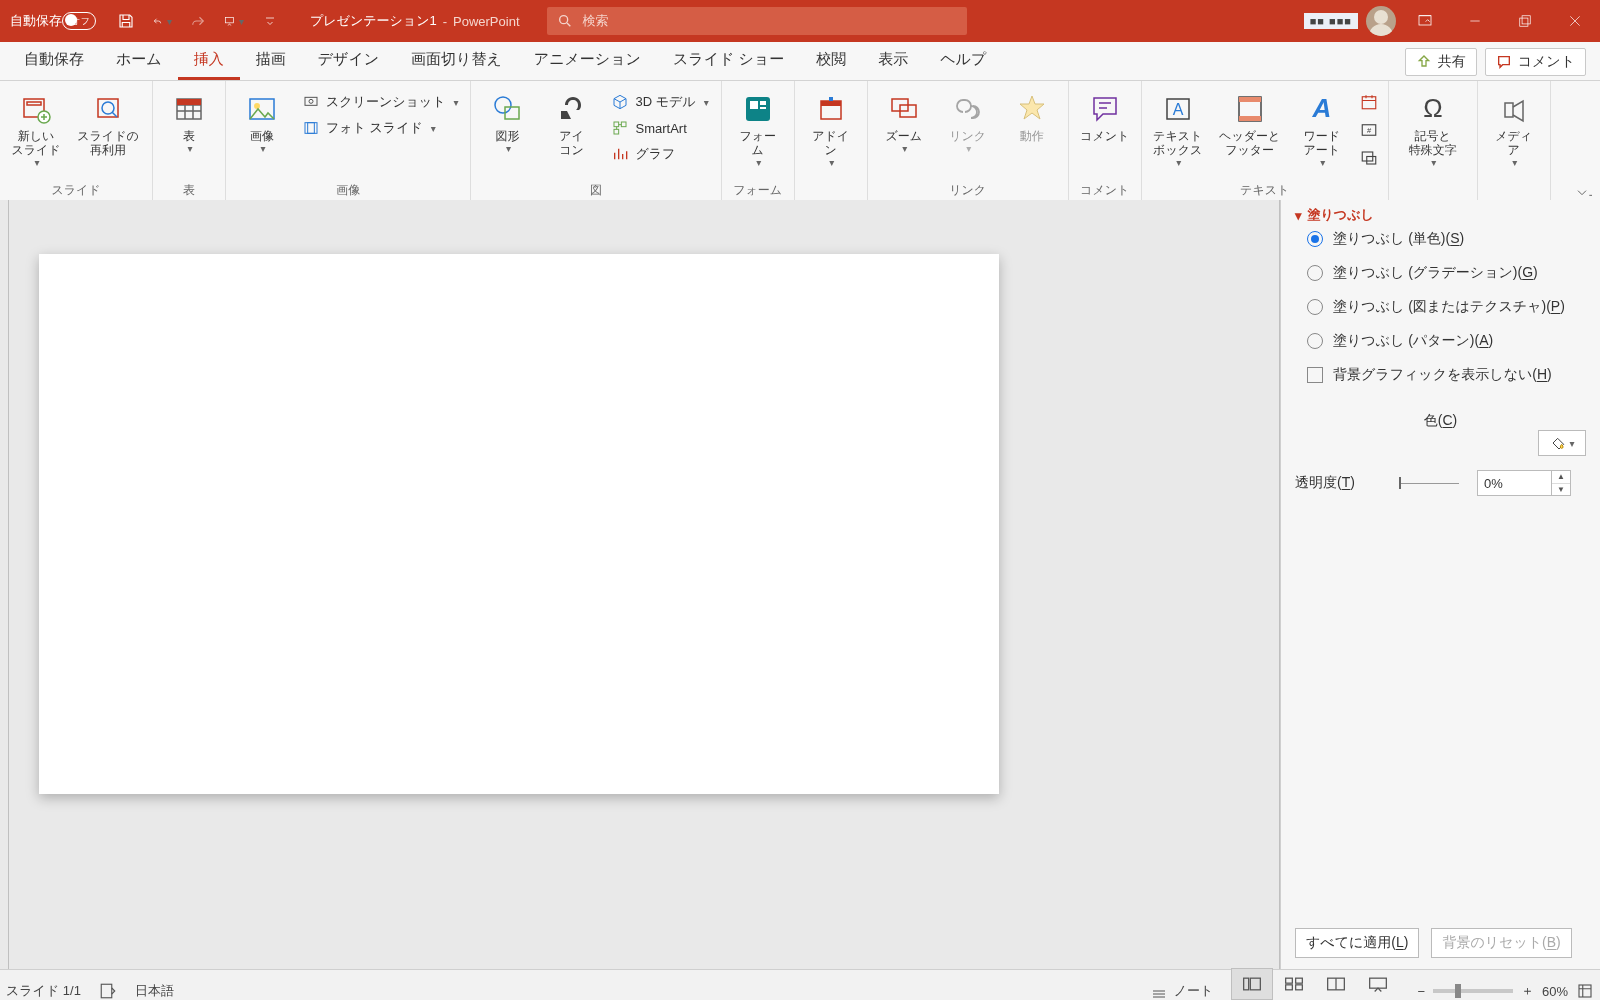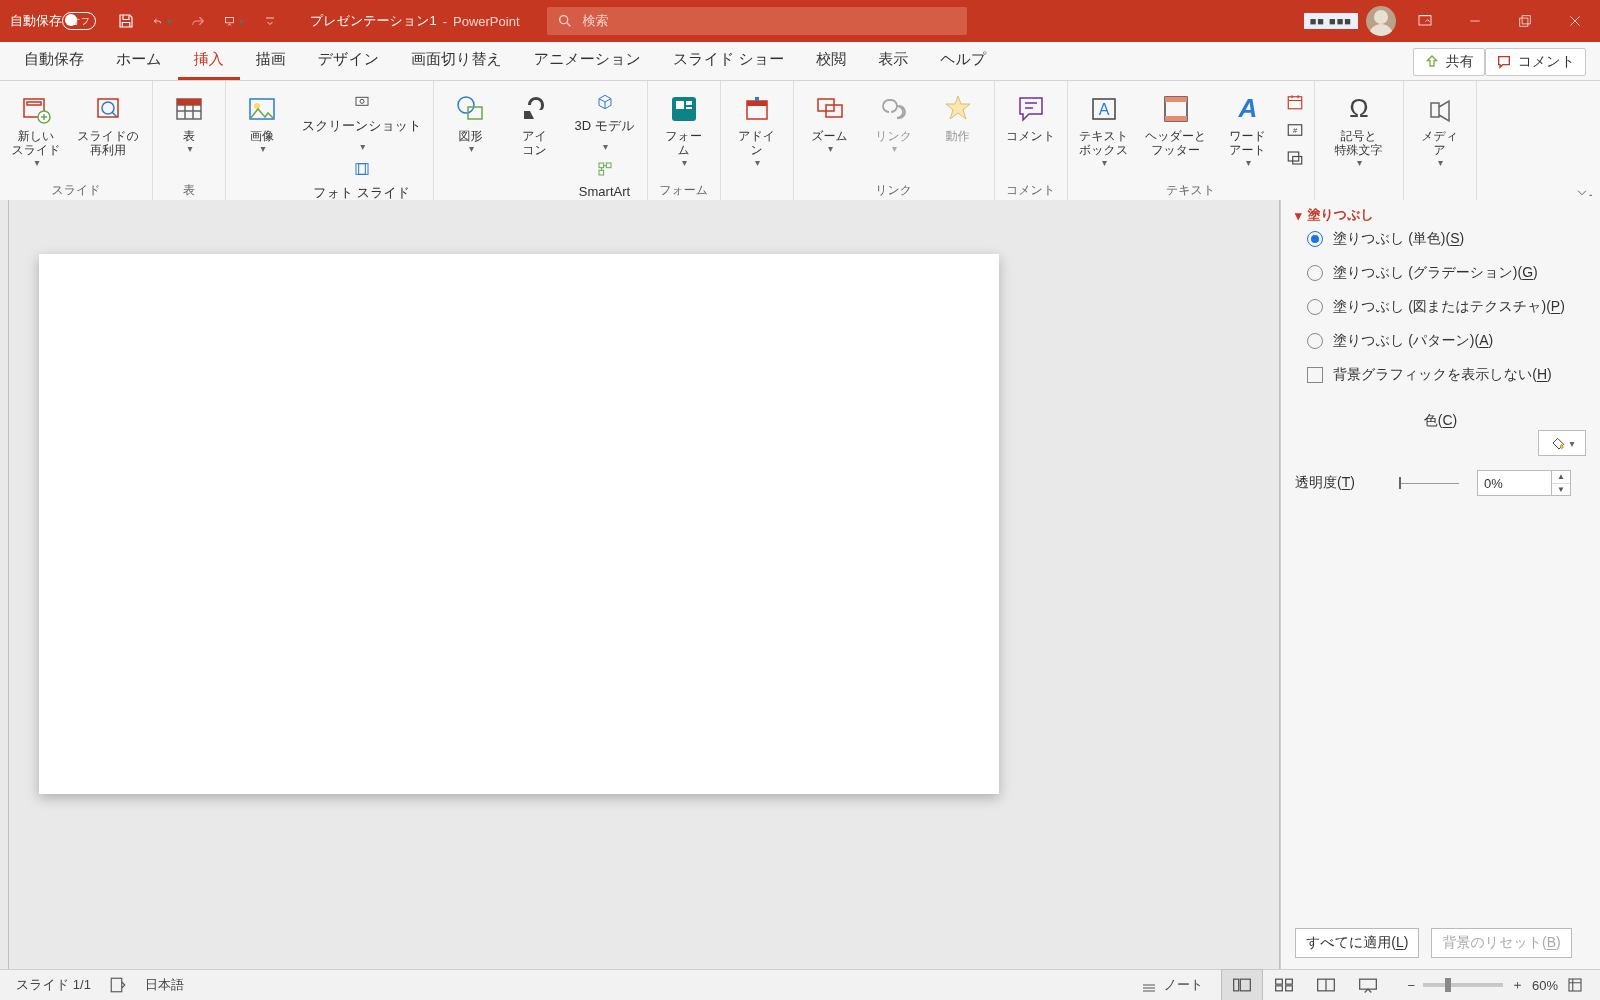--- a/index.html
+++ b/index.html
@@ -162,21 +162,21 @@
   }
   .tab.active {
     color: #c53721;
     border-bottom-color: #c53721;
     font-weight: 500;
   }
   .tabs-right {
     margin-left: auto;
     display: flex;
     align-items: center;
-    gap: 0;
+    gap: 8px;
     padding-right: 6px;
     padding-bottom: 4px;
   }
   .share-btn, .comment-tab-btn {
     background: #fff;
     border: 1px solid #c9c9c9;
     padding: 4px 10px;
     font-size: 14px;
     display: flex;
     align-items: center;
@@ -246,21 +246,20 @@
     gap: 4px;
     padding: 2px;
   }
   .small-btn {
     display: flex;
     align-items: center;
     gap: 6px;
     font-size: 13px;
     color: #333;
     padding: 2px 4px;
-    flex-direction: column;
   }
   .small-btn .si { width:18px; height:18px; display:flex; align-items:center; justify-content:center;}
   .caret { font-size: 10px; color: #666; margin-left: 2px; }
 
   svg { display:block; }
 
   .pin-area {
     position: absolute;
     right: 8px;
     bottom: 2px;
@@ -433,24 +432,24 @@
   .pane-btn.disabled { color:#aaa; }
 
   
   .status-bar {
     position:absolute;
     left:0; right:0; bottom:0;
     height:30px;
     background:#f2f2f2;
     border-top:1px solid #cfcfcf;
     display:flex;
-    align-items:center;
+    align-items:flex-end;
     font-size:13px;
     color:#444;
-    padding: 0 16px;
+    padding: 0 6px;
     gap: 18px;
   }
   .status-bar .spacer{flex:1;}
   .view-btns { display:flex; gap:0; }
   .view-btn {
     width: 40px;
     height: 30px;
     display:flex;align-items:center;justify-content:center;
     border:1px solid transparent;
   }

